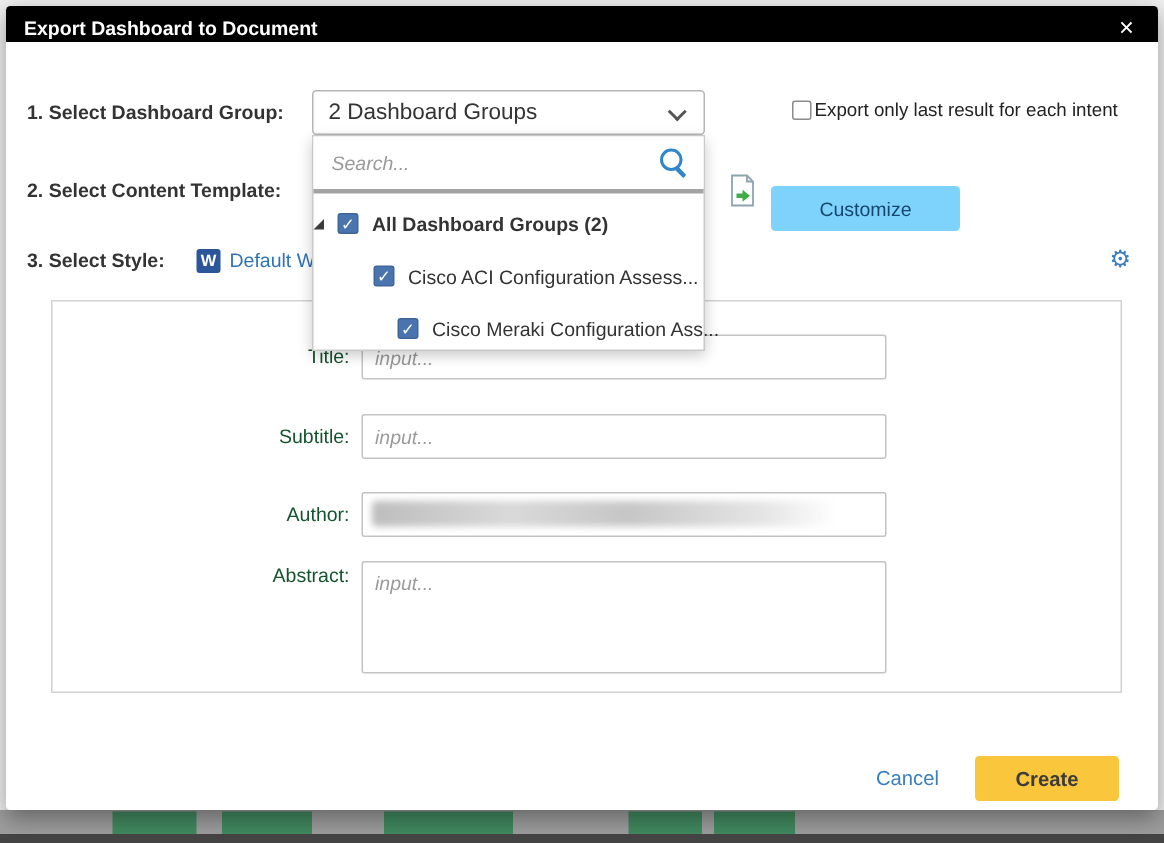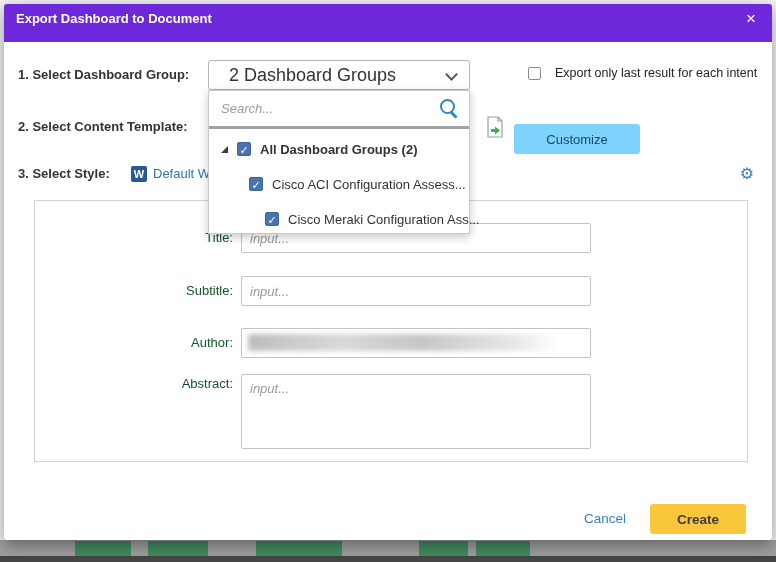--- a/index.html
+++ b/index.html
@@ -19,45 +19,45 @@
   .blk.b5 { left:476px; width:54px; }
   .bg-bottom { position:absolute; left:0; top:556px; width:776px; height:6px; background:#454545; }
 
   
   .modal {
     position:absolute; left:4px; top:4px; width:768px; height:536px;
     background:#fff; border-radius:3px;
     box-shadow:0 5px 16px rgba(0,0,0,.38);
   }
   .header {
-    position:absolute; top:0; left:0; right:0; height:38px;
-    background:#6d28d9; border-radius:3px 3px 0 0;
+    position:absolute; top:0; left:0; right:0; height:24px;
+    background:#000000; border-radius:3px 3px 0 0;
   }
   .header .title { position:absolute; left:12px; top:0; line-height:30px; font-size:13px; font-weight:bold; color:#fff; }
   .close { position:absolute; right:8px; top:0; width:26px; line-height:30px; text-align:center; font-size:17px; color:#fff; cursor:pointer; }
 
   .step-label { position:absolute; font-size:13px; font-weight:bold; color:#333; line-height:30px; white-space:nowrap; }
   #lbl1 { left:14px; top:56px; }
   #lbl2 { left:14px; top:108px; }
   #lbl3 { left:14px; top:155px; }
 
   
   .select {
     position:absolute; left:204px; top:56px; width:262px; height:30px;
     border:1px solid #b5b5b5; border-radius:3px; background:#fff;
     box-sizing:border-box; cursor:pointer;
   }
-  .select .val { position:absolute; left:20px; line-height:28px; font-size:18px; color:#333; }
+  .select .val { position:absolute; left:10px; line-height:28px; font-size:15px; color:#333; }
   .chevron {
     position:absolute; right:13px; top:9px; width:7px; height:7px;
     border-right:2px solid #555; border-bottom:2px solid #555; transform:rotate(45deg);
   }
 
   
-  .chkrow { position:absolute; left:484px; top:62px; display:flex; align-items:center; gap:14px; cursor:pointer;padding-left:40px; }
+  .chkrow { position:absolute; left:484px; top:62px; display:flex; align-items:center; gap:2px; cursor:pointer;padding-left:40px; }
   .cb { width:13px; height:13px; border:1px solid #8b8b8b; background:#fff; border-radius:2px; box-sizing:border-box; }
   .chkrow .lab { font-size:12.5px; color:#222; white-space:nowrap; }
 
   
   .doc-icon { position:absolute; left:481px; top:112px; width:20px; height:22px; }
   .customize {
     position:absolute; left:510px; top:120px; width:126px; height:30px;
     background:#7dd3fc; color:#17466f; font-size:13px; border:none; border-radius:3px;
     text-align:center; line-height:30px; cursor:pointer; font-family:inherit;
   }
@@ -128,21 +128,21 @@
     padding:0 36px 0 12px; font-size:13px; font-family:inherit; color:#333;
   }
   .dd-search input::placeholder { font-style:italic; color:#9a9a9a; }
   .mag { position:absolute; right:14px; top:8px; width:11px; height:11px; border:2px solid #2f86c9; border-radius:50%; }
   .mag::after {
     content:""; position:absolute; left:10px; top:10px; width:8px; height:2.5px;
     background:#2f86c9; transform:rotate(45deg); transform-origin:0 0; border-radius:1px;
   }
 
   .tree-item { position:absolute; left:0; right:0; height:28px; display:flex; align-items:center; }
-  #ti0 { top:44px; padding-left:12px; }
+  #ti0 { top:44px; }
   #ti1 { top:79px; padding-left:40px; }
   #ti2 { top:114px; padding-left:56px;text-align:right; }
   .expander { width:0; height:0; border-left:7px solid transparent; border-bottom:7px solid #3c3c3c; margin-right:9px; cursor:pointer; }
   .cb-checked {
     width:14px; height:14px; background:#4a74ad; border:1px solid #3f6699; border-radius:2px;
     color:#fff; font-size:11px; line-height:14px; text-align:center; margin-right:9px;
     box-sizing:border-box; cursor:pointer; flex:0 0 auto;
   }
   .cb-checked::after { content:"✓"; }
   .t-lab { font-size:13px; color:#333; white-space:nowrap; cursor:pointer; }

